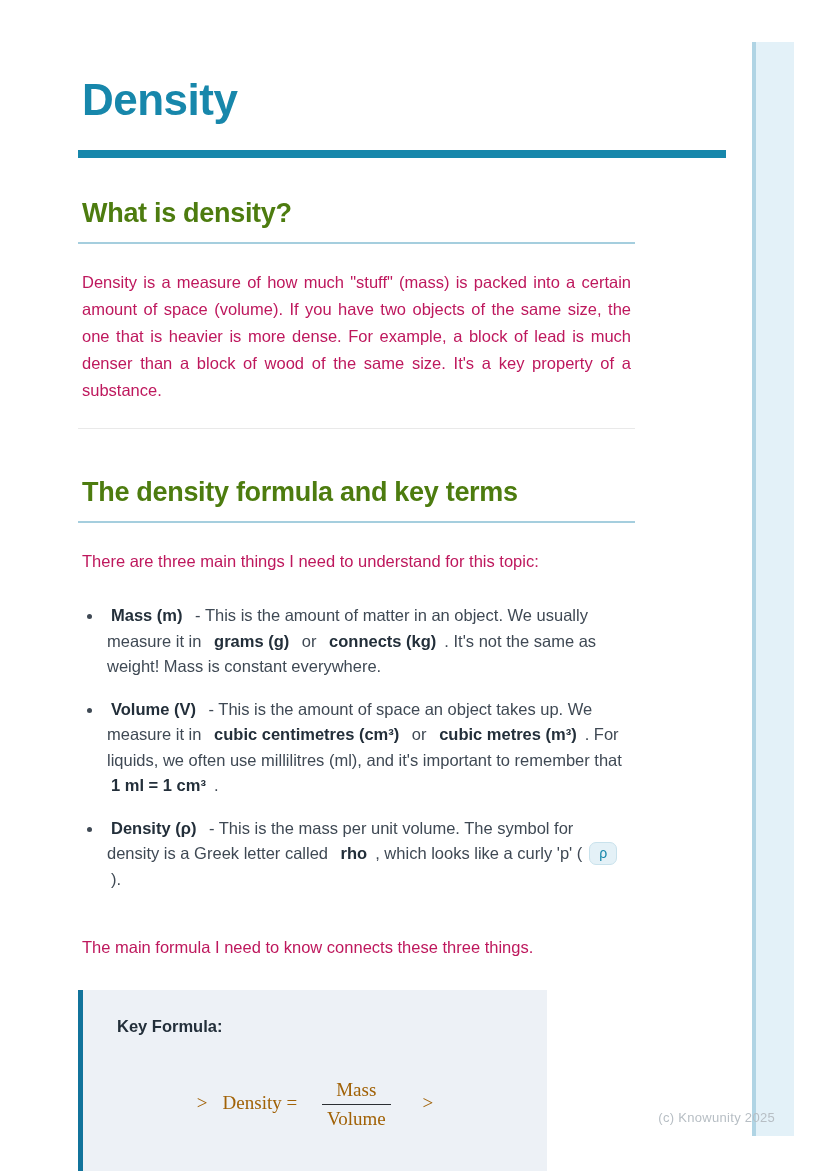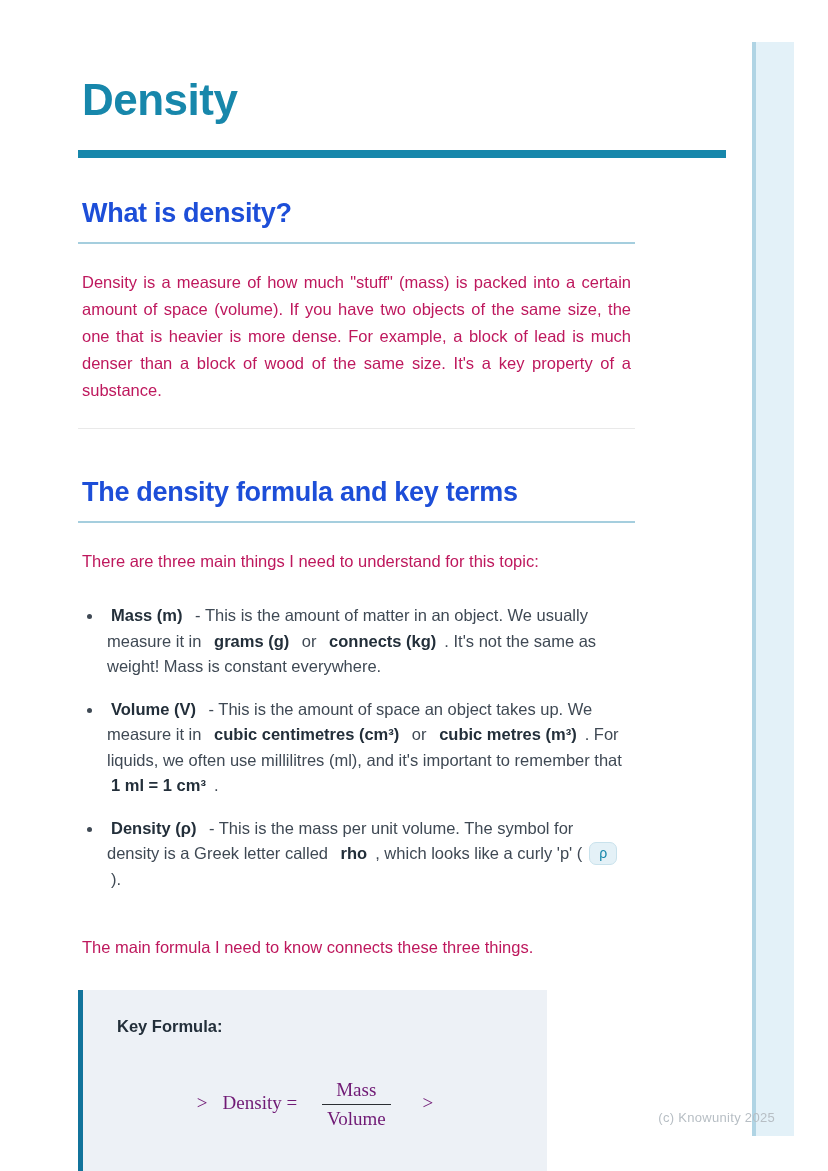--- a/index.html
+++ b/index.html
@@ -21,21 +21,21 @@
 
   h1.title {
     margin-top:64px; font-size:44px; line-height:1.1; font-weight:800;
     color:#1787ab; letter-spacing:-0.5px;
   }
   .title-rule {
     margin-top:22px; width:648px; height:5px; background:#1787ab;
   }
 
   h2.section {
-    margin-top:36px; font-size:27px; font-weight:800; color:#1d4ed8;
+    margin-top:36px; font-size:27px; font-weight:800; color:#4d7c0f;
     padding-bottom:13px; border-bottom:2px solid #a5cede; letter-spacing:-0.3px;
   }
   .para {
     margin-top:21px; font-size:16.5px; line-height:27px; color:#be185d;
   }
   .justify { text-align:justify; }
   b, strong { color:#232f3a; font-weight:700; }
 
   hr.divider {
     border:none; border-top:1px solid #e9e9e9; margin-top:20px;
@@ -55,21 +55,21 @@
     color:#1787ab; font-size:14px; line-height:20px; vertical-align:1px;
   }
 
   .formula-box {
     margin-top:25px; width:469px; background:#edf1f6;
     border-left:5px solid #11739b; padding:23px 30px 46px;
   }
   .box-label { font-size:16.5px; color:#232f3a; font-weight:700; }
   .math {
     margin-top:30px; margin-bottom:30px; text-align:center;
-    font-family:"Liberation Serif", serif; font-size:19px; color:#701a75;
+    font-family:"Liberation Serif", serif; font-size:19px; color:#a16207;
   }
   .math .gt { margin:0 7px; }
   .frac {
     display:inline-block; vertical-align:middle; text-align:center;
     margin:0 12px; line-height:1.25;
   }
   .frac .num { display:block; border-bottom:1.5px solid #2b2f33; padding:0 5px 2px; }
   .frac .den { display:block; padding:2px 5px 0;text-align:center; }
   .math.symbols .sym, .math.symbols .num, .math.symbols .den { font-style:italic; }
   .or-label { margin-top:41px; font-size:20px; color:#3f4954; }

